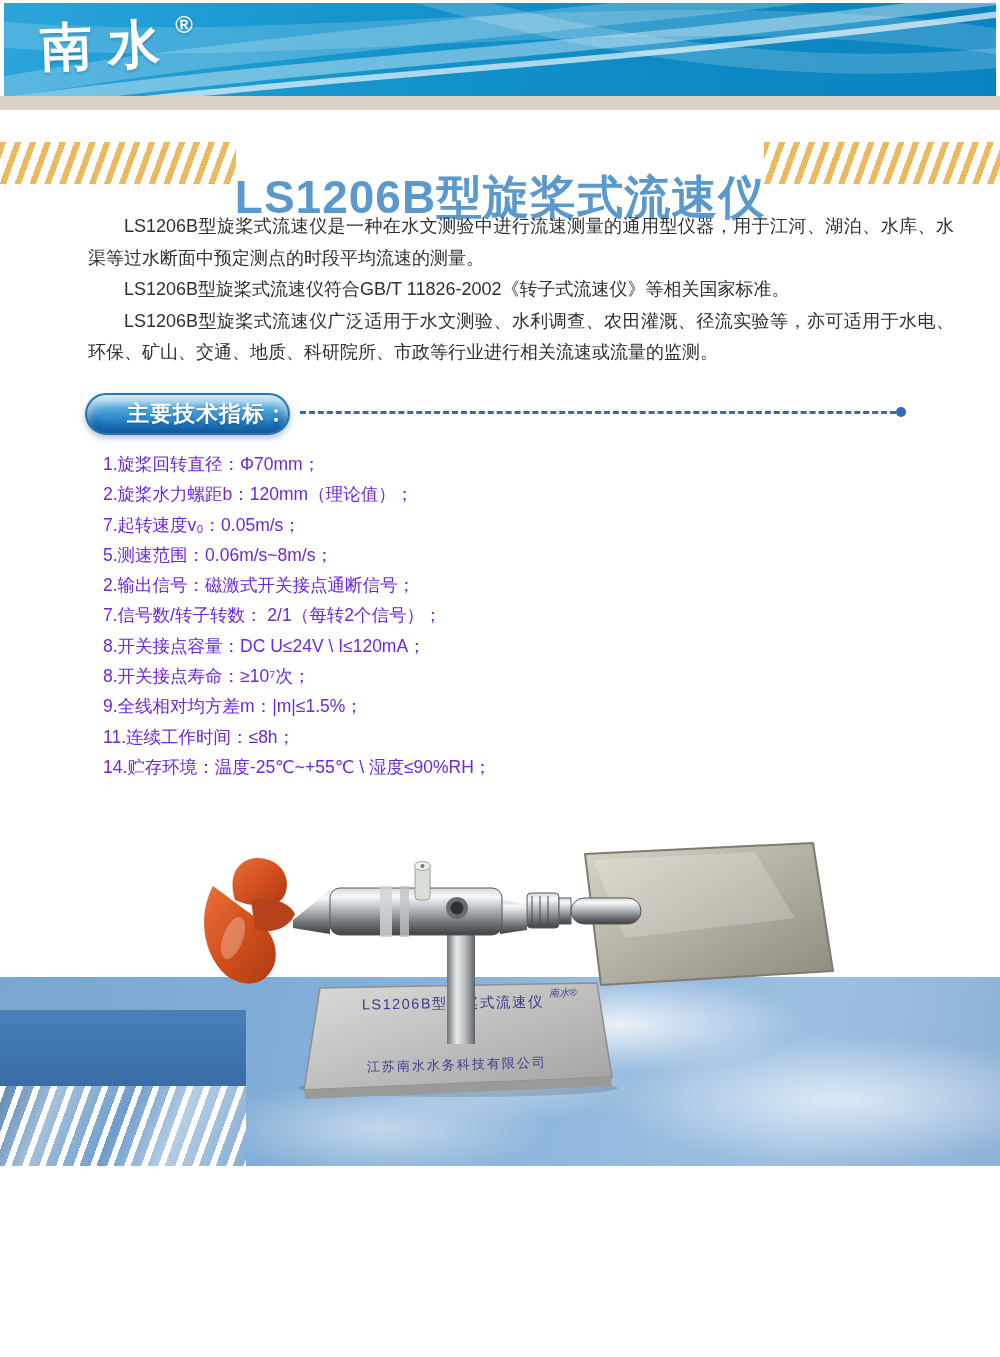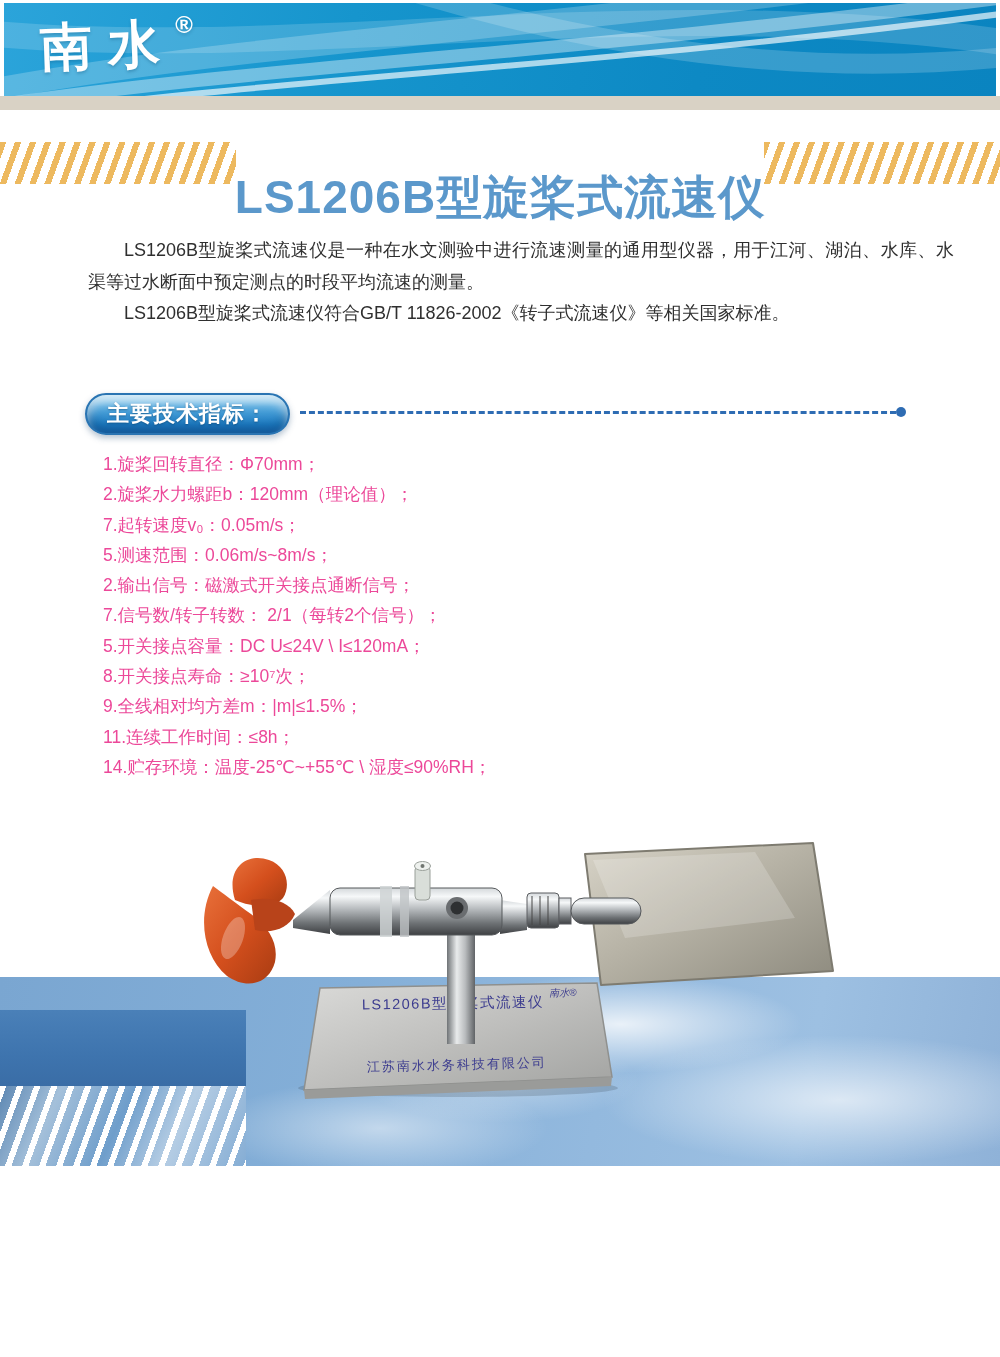--- a/index.html
+++ b/index.html
@@ -40,49 +40,48 @@
   .page-title{
     position:absolute;left:0;top:136px;width:1000px;
     text-align:center;font-size:46px;font-weight:bold;color:#5b98cb;
     letter-spacing:1px;
   }
   
   .intro-block{
     position:absolute;left:88px;top:211px;width:866px;
     font-size:18px;line-height:31.5px;color:#2f2f2f;
     text-align:justify;
-    margin-top:24px;
   }
   .intro-block p{margin:0;text-indent:2em;}
   
   .specs-badge{
     position:absolute;left:85px;top:393px;width:201px;height:38px;
     border-radius:22px;border:2px solid #2a74b2;
     background:linear-gradient(180deg,#a9d9f2 0%,#55a9dd 30%,#1e7fc6 78%,#1a6fb8 100%);
     box-shadow:inset 0 8px 10px rgba(255,255,255,.55),
                inset 0 -7px 12px rgba(0,40,90,.35),
                0 3px 6px rgba(40,80,120,.35);
-    display:flex;align-items:center;justify-content:center;
+    display:flex;align-items:center;justify-content:flex-end;
   }
   .specs-badge span{
     color:#fff;font-size:22px;font-weight:bold;letter-spacing:1px;
     text-shadow:0 1px 2px rgba(0,50,90,.45);
   }
   .dashed-line{
     position:absolute;left:300px;top:411px;width:596px;height:0;
     border-top:3px dashed #2e6cb3;
   }
   .dash-end-dot{
     position:absolute;left:896px;top:407px;width:10px;height:10px;
     border-radius:50%;background:#2e6cb3;
   }
   
   .specs-list{
     position:absolute;left:103px;top:449px;width:860px;
-    font-size:17.5px;color:#ec4899;
+    font-size:17.5px;color:#6d28d9;
   }
   .spec-item{margin:0;line-height:30.3px;}
   
   .sky-band{
     position:absolute;left:0;top:977px;width:1000px;height:189px;
     background:
       radial-gradient(ellipse 260px 70px at 62% 25%, rgba(255,255,255,.8), rgba(255,255,255,0) 70%),
       radial-gradient(ellipse 330px 90px at 84% 65%, rgba(255,255,255,.65), rgba(255,255,255,0) 72%),
       radial-gradient(ellipse 240px 70px at 38% 80%, rgba(255,255,255,.5), rgba(255,255,255,0) 70%),
       radial-gradient(ellipse 200px 60px at 50% 55%, rgba(255,255,255,.4), rgba(255,255,255,0) 70%),
@@ -118,36 +117,37 @@
 </div>
 <div class="beige-strip"></div>
 
 <div class="title-stripes left"></div>
 <div class="title-stripes right"></div>
 <h1 class="page-title">LS1206B型旋桨式流速仪</h1>
 
 <div class="intro-block">
   <p>LS1206B型旋桨式流速仪是一种在水文测验中进行流速测量的通用型仪器，用于江河、湖泊、水库、水渠等过水断面中预定测点的时段平均流速的测量。</p>
   <p>LS1206B型旋桨式流速仪符合GB/T 11826-2002《转子式流速仪》等相关国家标准。</p>
+  <p>LS1206B型旋桨式流速仪广泛适用于水文测验、水利调查、农田灌溉、径流实验等，亦可适用于水电、环保、矿山、交通、地质、科研院所、市政等行业进行相关流速或流量的监测。</p>
 </div>
 
 <div class="specs-badge">
   <span>主要技术指标：</span>
 </div>
 <div class="dashed-line"></div>
 <div class="dash-end-dot"></div>
 
 <div class="specs-list">
   <p class="spec-item">1.旋桨回转直径：Φ70mm；</p>
   <p class="spec-item">2.旋桨水力螺距b：120mm（理论值）；</p>
   <p class="spec-item">7.起转速度v₀：0.05m/s；</p>
   <p class="spec-item">5.测速范围：0.06m/s~8m/s；</p>
   <p class="spec-item">2.输出信号：磁激式开关接点通断信号；</p>
   <p class="spec-item">7.信号数/转子转数： 2/1（每转2个信号）；</p>
-  <p class="spec-item">5.开关接点容量：DC U≤24V \ I≤120mA；</p>
+  <p class="spec-item">8.开关接点容量：DC U≤24V \ I≤120mA；</p>
   <p class="spec-item">8.开关接点寿命：≥10⁷次；</p>
   <p class="spec-item">9.全线相对均方差m：|m|≤1.5%；</p>
   <p class="spec-item">11.连续工作时间：≤8h；</p>
   <p class="spec-item">14.贮存环境：温度-25℃~+55℃ \ 湿度≤90%RH；</p>
 </div>
 
 <div class="sky-band"></div>
 <div class="building-rect"></div>
 <div class="stripes-block"></div>
 

